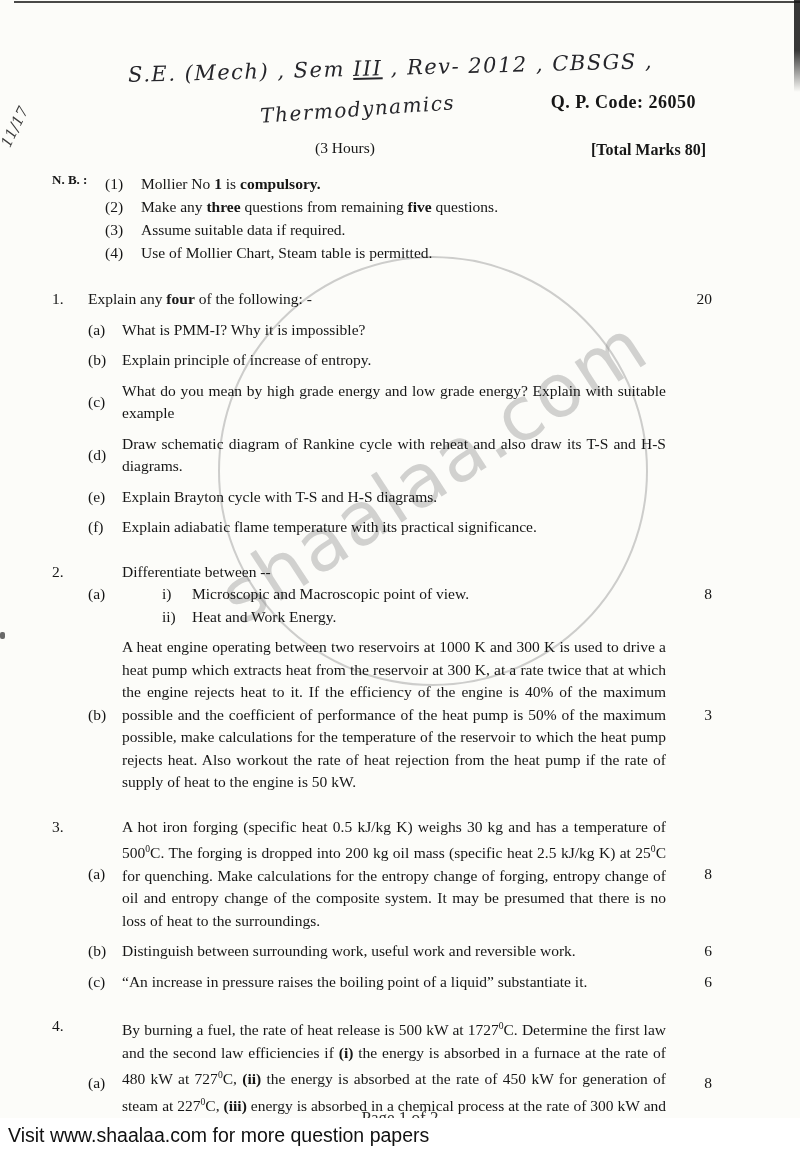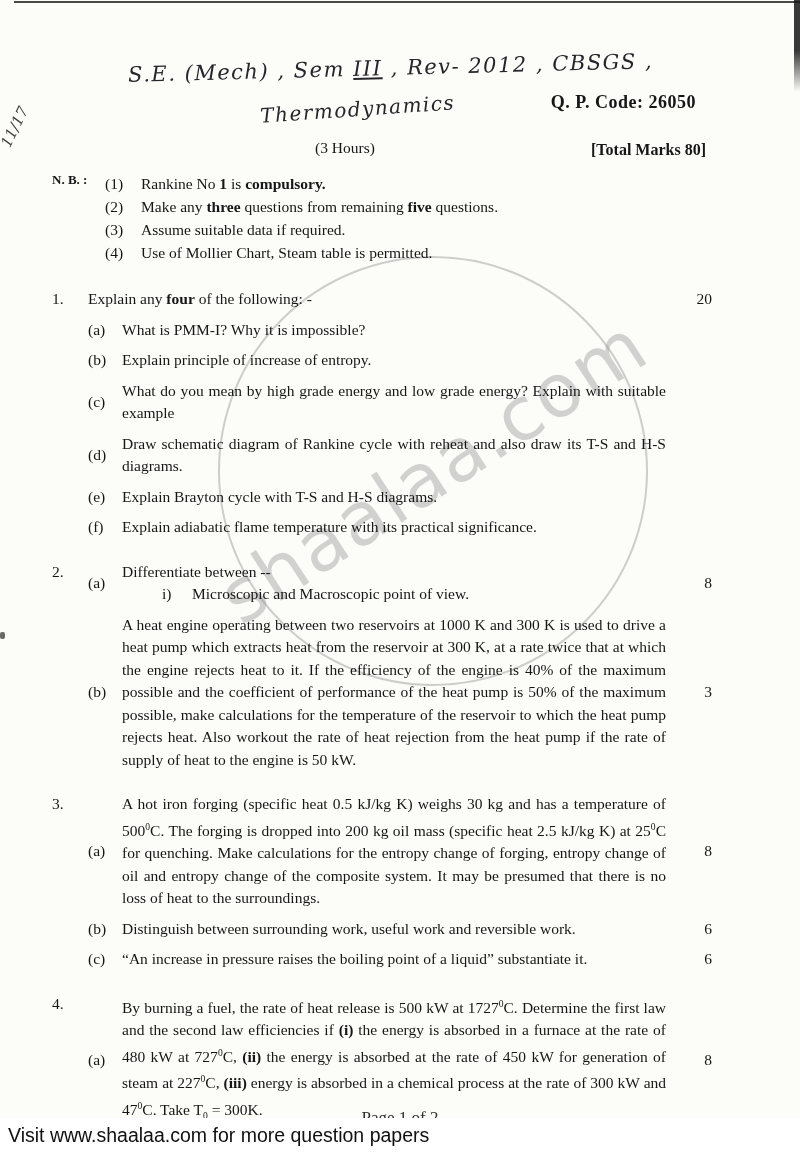--- a/index.html
+++ b/index.html
@@ -95,21 +95,21 @@
 
     <div class="qp-code">Q. P. Code: 26050</div>
     <div class="duration">(3 Hours)</div>
     <div class="total-marks">[Total Marks 80]</div>
 
     <div class="nb">
       <span class="nb-label">N. B. :</span>
       <div class="nb-items">
           <div class="nb-row">
             <div class="nb-num">(1)</div>
-            <div class="nb-text"><span>Rankine No  </span><b>1</b><span> is </span><b>compulsory.</b></div>
+            <div class="nb-text"><span>Mollier No  </span><b>1</b><span> is </span><b>compulsory.</b></div>
           </div>
           <div class="nb-row">
             <div class="nb-num">(2)</div>
             <div class="nb-text"><span>Make any </span><b>three</b><span> questions from remaining </span><b>five</b><span> questions.</span></div>
           </div>
           <div class="nb-row">
             <div class="nb-num">(3)</div>
             <div class="nb-text"><span>Assume suitable data if required.</span></div>
           </div>
           <div class="nb-row">
@@ -160,20 +160,23 @@
           </div>
         </div>
         <div class="q">
           <div class="q-num">2.</div>
           <div class="q-body">
             <div class="q-row">
               <div class="sub-label">(a)</div>
               <div class="q-text"><span>Differentiate between --</span><div class="nested-row">
                   <div class="nested-label">i)</div>
                   <div class="nested-text">Microscopic and Macroscopic point of view.</div>
+                </div><div class="nested-row">
+                  <div class="nested-label">ii)</div>
+                  <div class="nested-text">Heat and Work Energy.</div>
                 </div></div>
               <div class="marks">8</div>
             </div>
             <div class="q-row">
               <div class="sub-label">(b)</div>
               <div class="q-text"><span>A heat engine operating between two reservoirs at 1000 K and 300 K is used to drive a heat pump which extracts heat from the reservoir at 300 K, at a rate twice that at which the engine rejects heat to it. If the efficiency of the engine is 40% of the maximum possible and the coefficient of performance of the heat pump is 50% of the maximum possible, make calculations for the temperature of the reservoir to which the heat pump rejects heat. Also workout the rate of heat rejection from the heat pump if the rate of supply of heat to the engine is 50 kW.</span></div>
               <div class="marks">3</div>
             </div>
           </div>
         </div>

